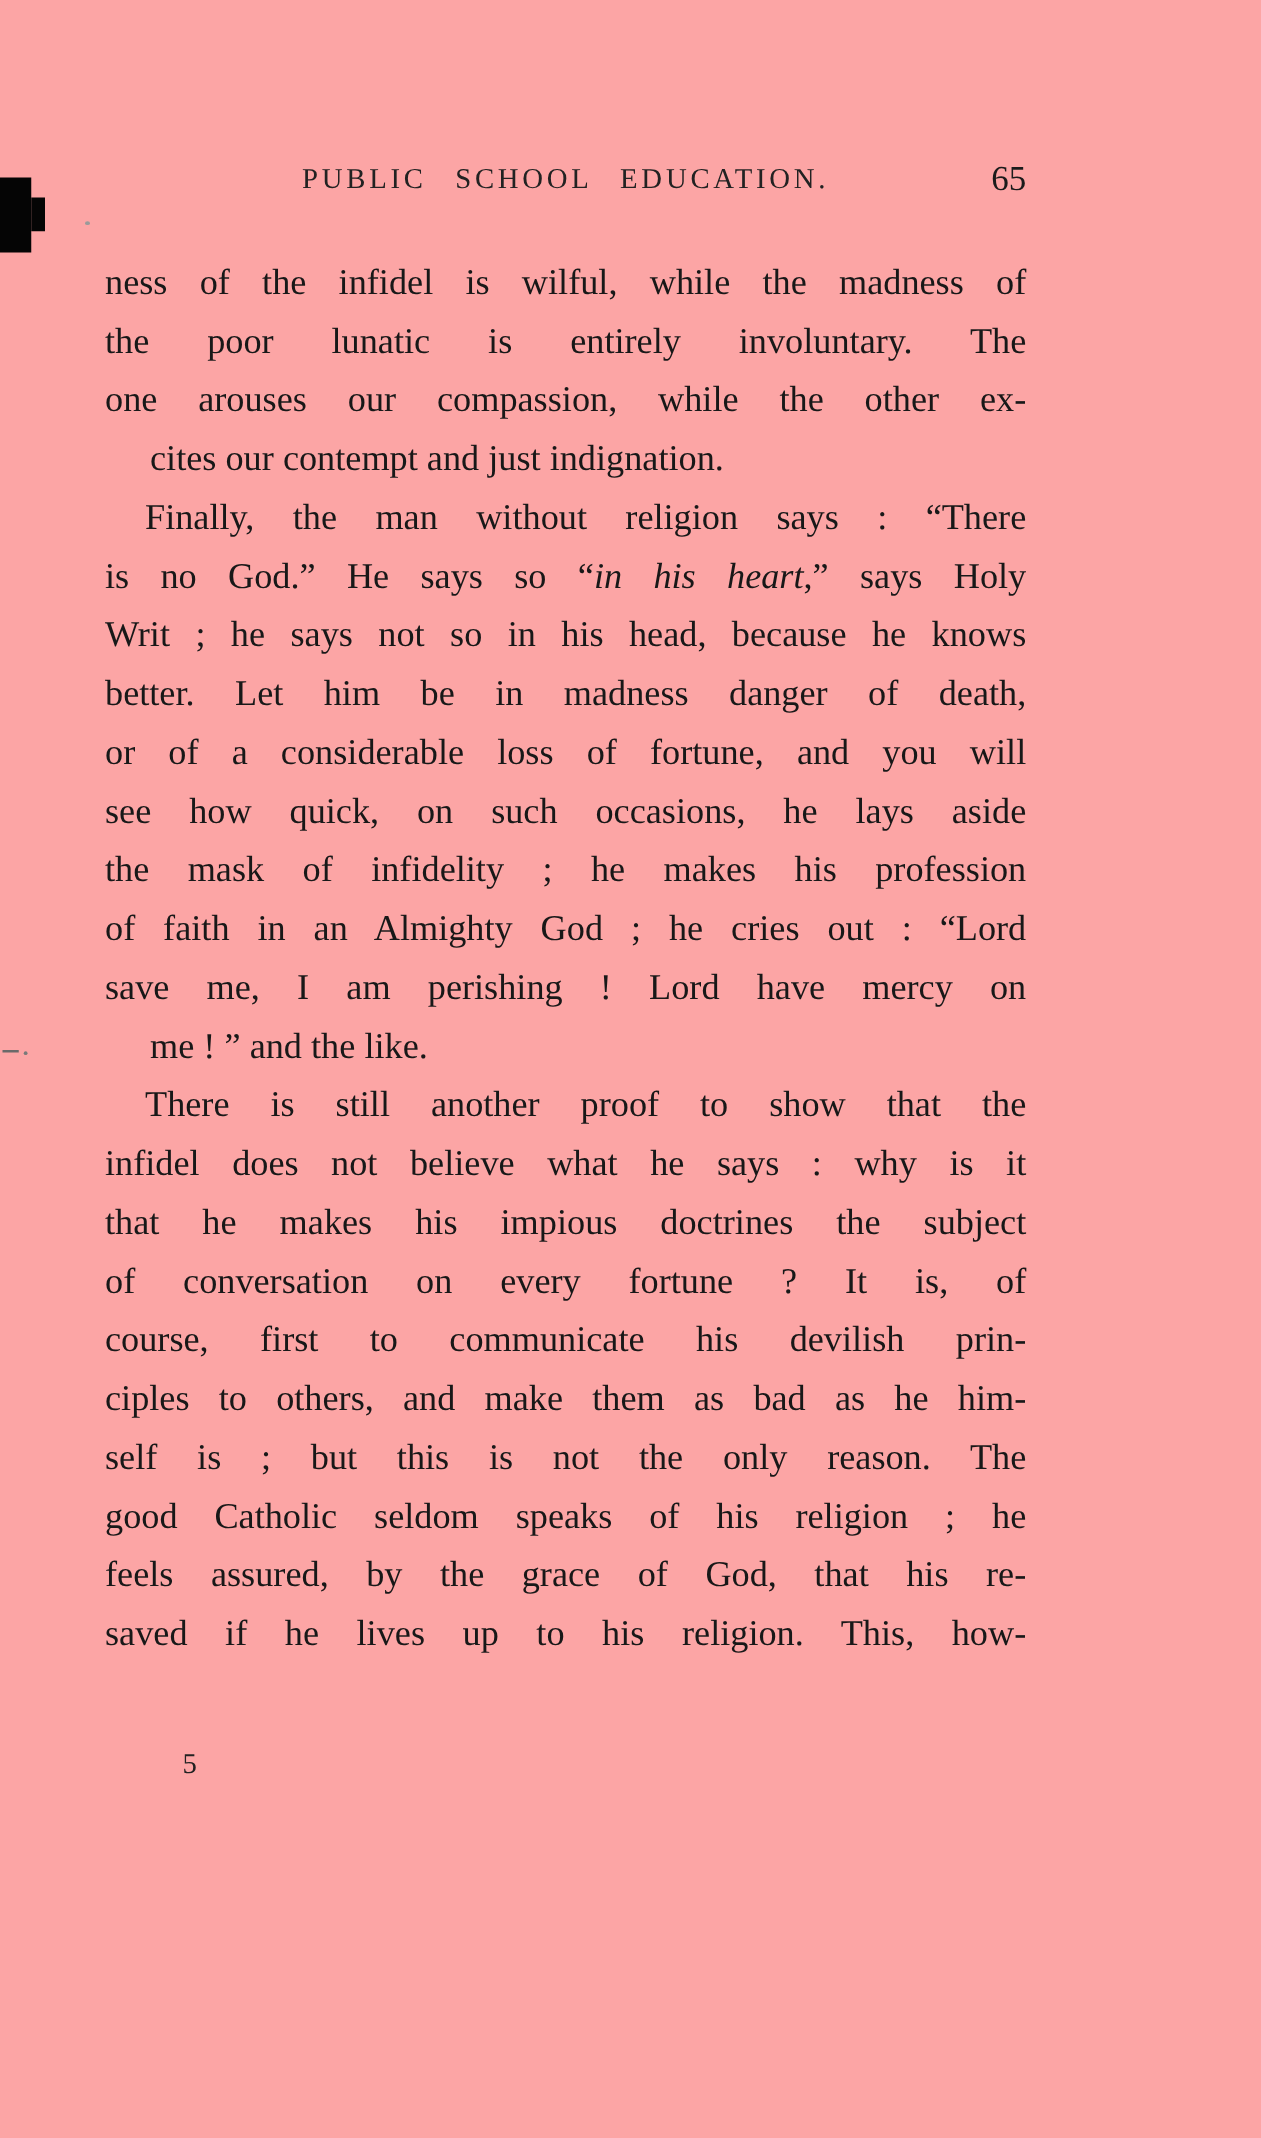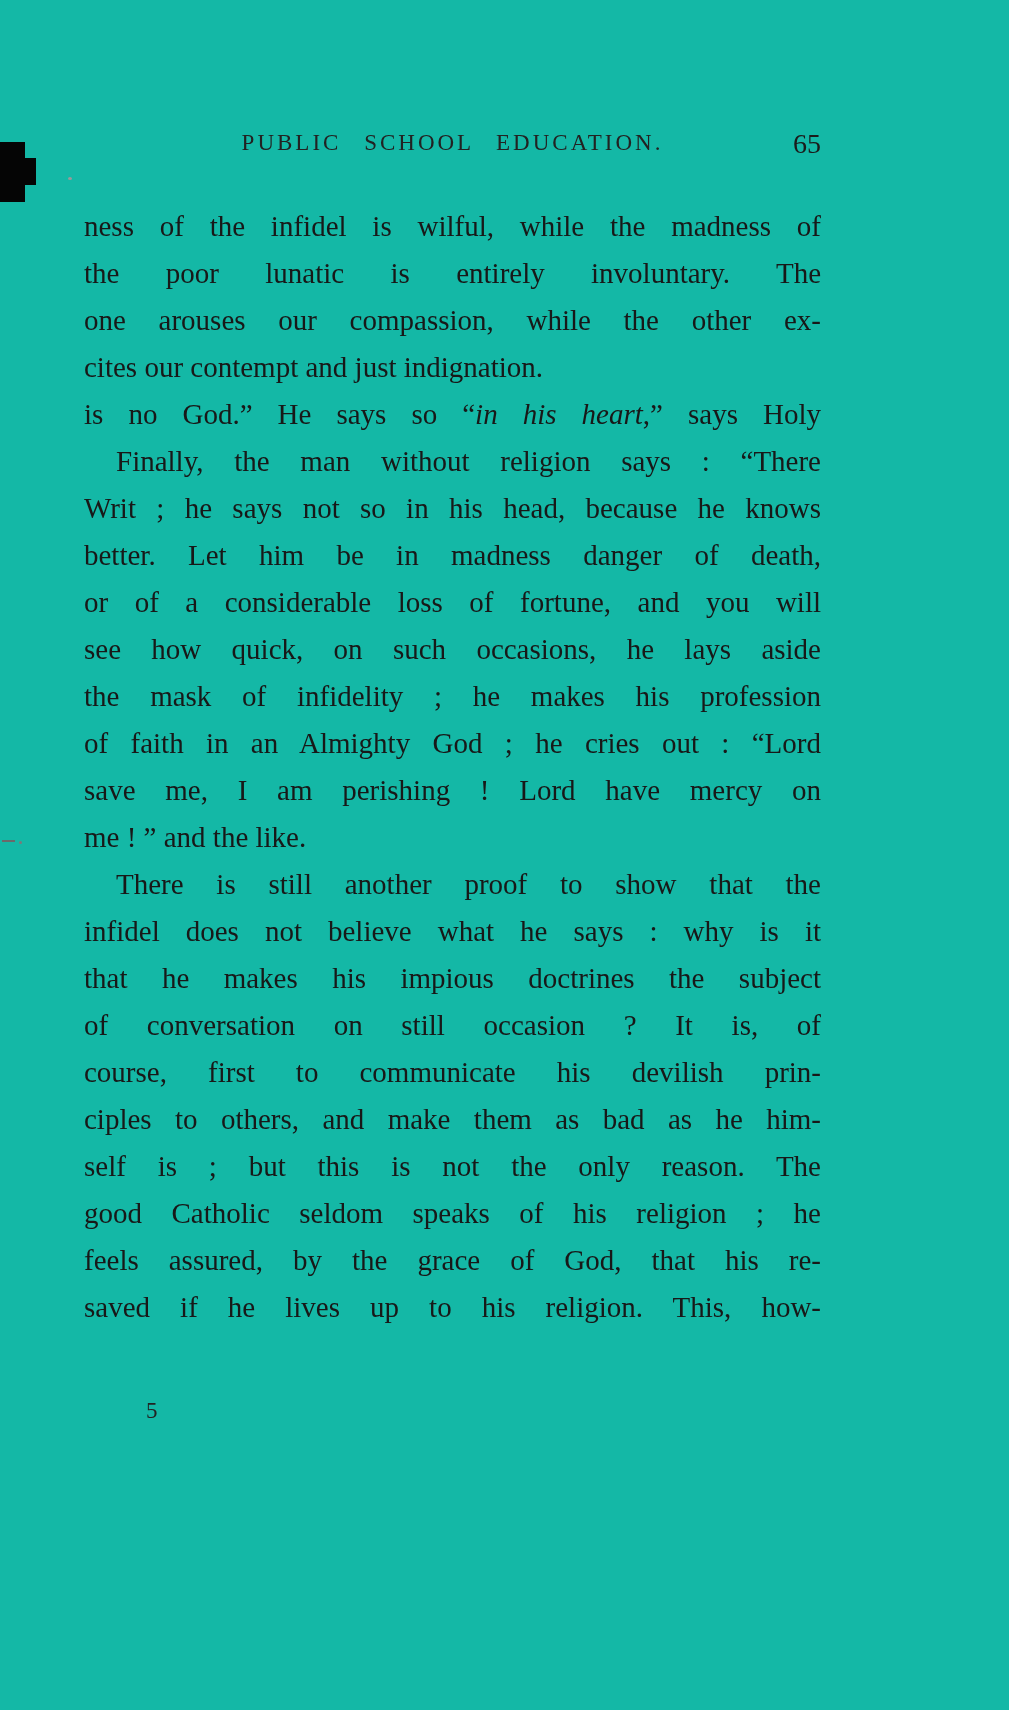--- a/index.html
+++ b/index.html
@@ -1,21 +1,21 @@
 <!DOCTYPE html>
 <html><head>
 <meta charset="utf-8">
 <style>
   html, body { margin: 0; padding: 0; background: #e8e8e6; }
   .page {
     position: relative;
     width: 1009px;
     height: 1710px;
     margin: 0 auto;
-    background: #14b8a6;
+    background: #fca5a5;
     overflow: hidden;
     font-family: "Liberation Serif", "DejaVu Serif", serif;
     color: #1b1b1b;
   }
 
   
   .running-head {
     position: absolute;
     top: 130px;
     left: 84px;
@@ -50,20 +50,21 @@
     color: #181818;
   }
   .line {
     text-align: justify;
     text-align-last: justify;
     white-space: normal;
   }
   .line.last {
     text-align: right;
     text-align-last: left;
+    margin-left: 36px;
   }
   .line.indent { text-indent: 32px; }
   .italic { font-style: italic; }
 
   
   .signature {
     position: absolute;
     top: 1398px;
     left: 146px;
     font-size: 23px;
@@ -123,37 +124,37 @@
   <div class="text-block">
 
     <div>
       <div class="line">ness of the infidel is wilful, while the madness of</div>
       <div class="line">the poor lunatic is entirely involuntary.  The</div>
       <div class="line">one arouses our compassion, while the other ex-</div>
       <div class="line last">cites our contempt and just indignation.</div>
     </div>
 
     <div>
+      <div class="line indent">Finally, the man without religion says : “There</div>
       <div class="line"><span>is no God.”  He says so “</span><span class="italic">in his heart</span><span>,” says Holy</span></div>
-      <div class="line indent">Finally, the man without religion says : “There</div>
       <div class="line">Writ ; he says not so in his head, because he knows</div>
       <div class="line">better.   Let him be in madness danger of death,</div>
       <div class="line">or of a considerable loss of fortune, and you will</div>
       <div class="line">see how quick, on such occasions, he lays aside</div>
       <div class="line">the mask of infidelity ; he makes his profession</div>
       <div class="line">of faith in an Almighty God ; he cries out : “Lord</div>
       <div class="line">save me, I am perishing !   Lord have mercy on</div>
       <div class="line last">me ! ” and  the like.</div>
     </div>
 
     <div>
       <div class="line indent">There is still another proof to show that the</div>
       <div class="line">infidel does not believe what he says : why is it</div>
       <div class="line">that he makes his impious doctrines the subject</div>
-      <div class="line">of conversation on still occasion ?   It is, of</div>
+      <div class="line">of conversation on every fortune ?   It is, of</div>
       <div class="line">course, first to communicate his devilish prin-</div>
       <div class="line">ciples to others, and make them as bad as he him-</div>
       <div class="line">self is ; but this is not the only reason.   The</div>
       <div class="line">good Catholic seldom speaks of his religion ; he</div>
       <div class="line">feels assured, by the grace of God, that his re-</div>
       <div class="line">saved if he lives up to his religion.   This, how-</div>
     </div>
 
   </div>
 

